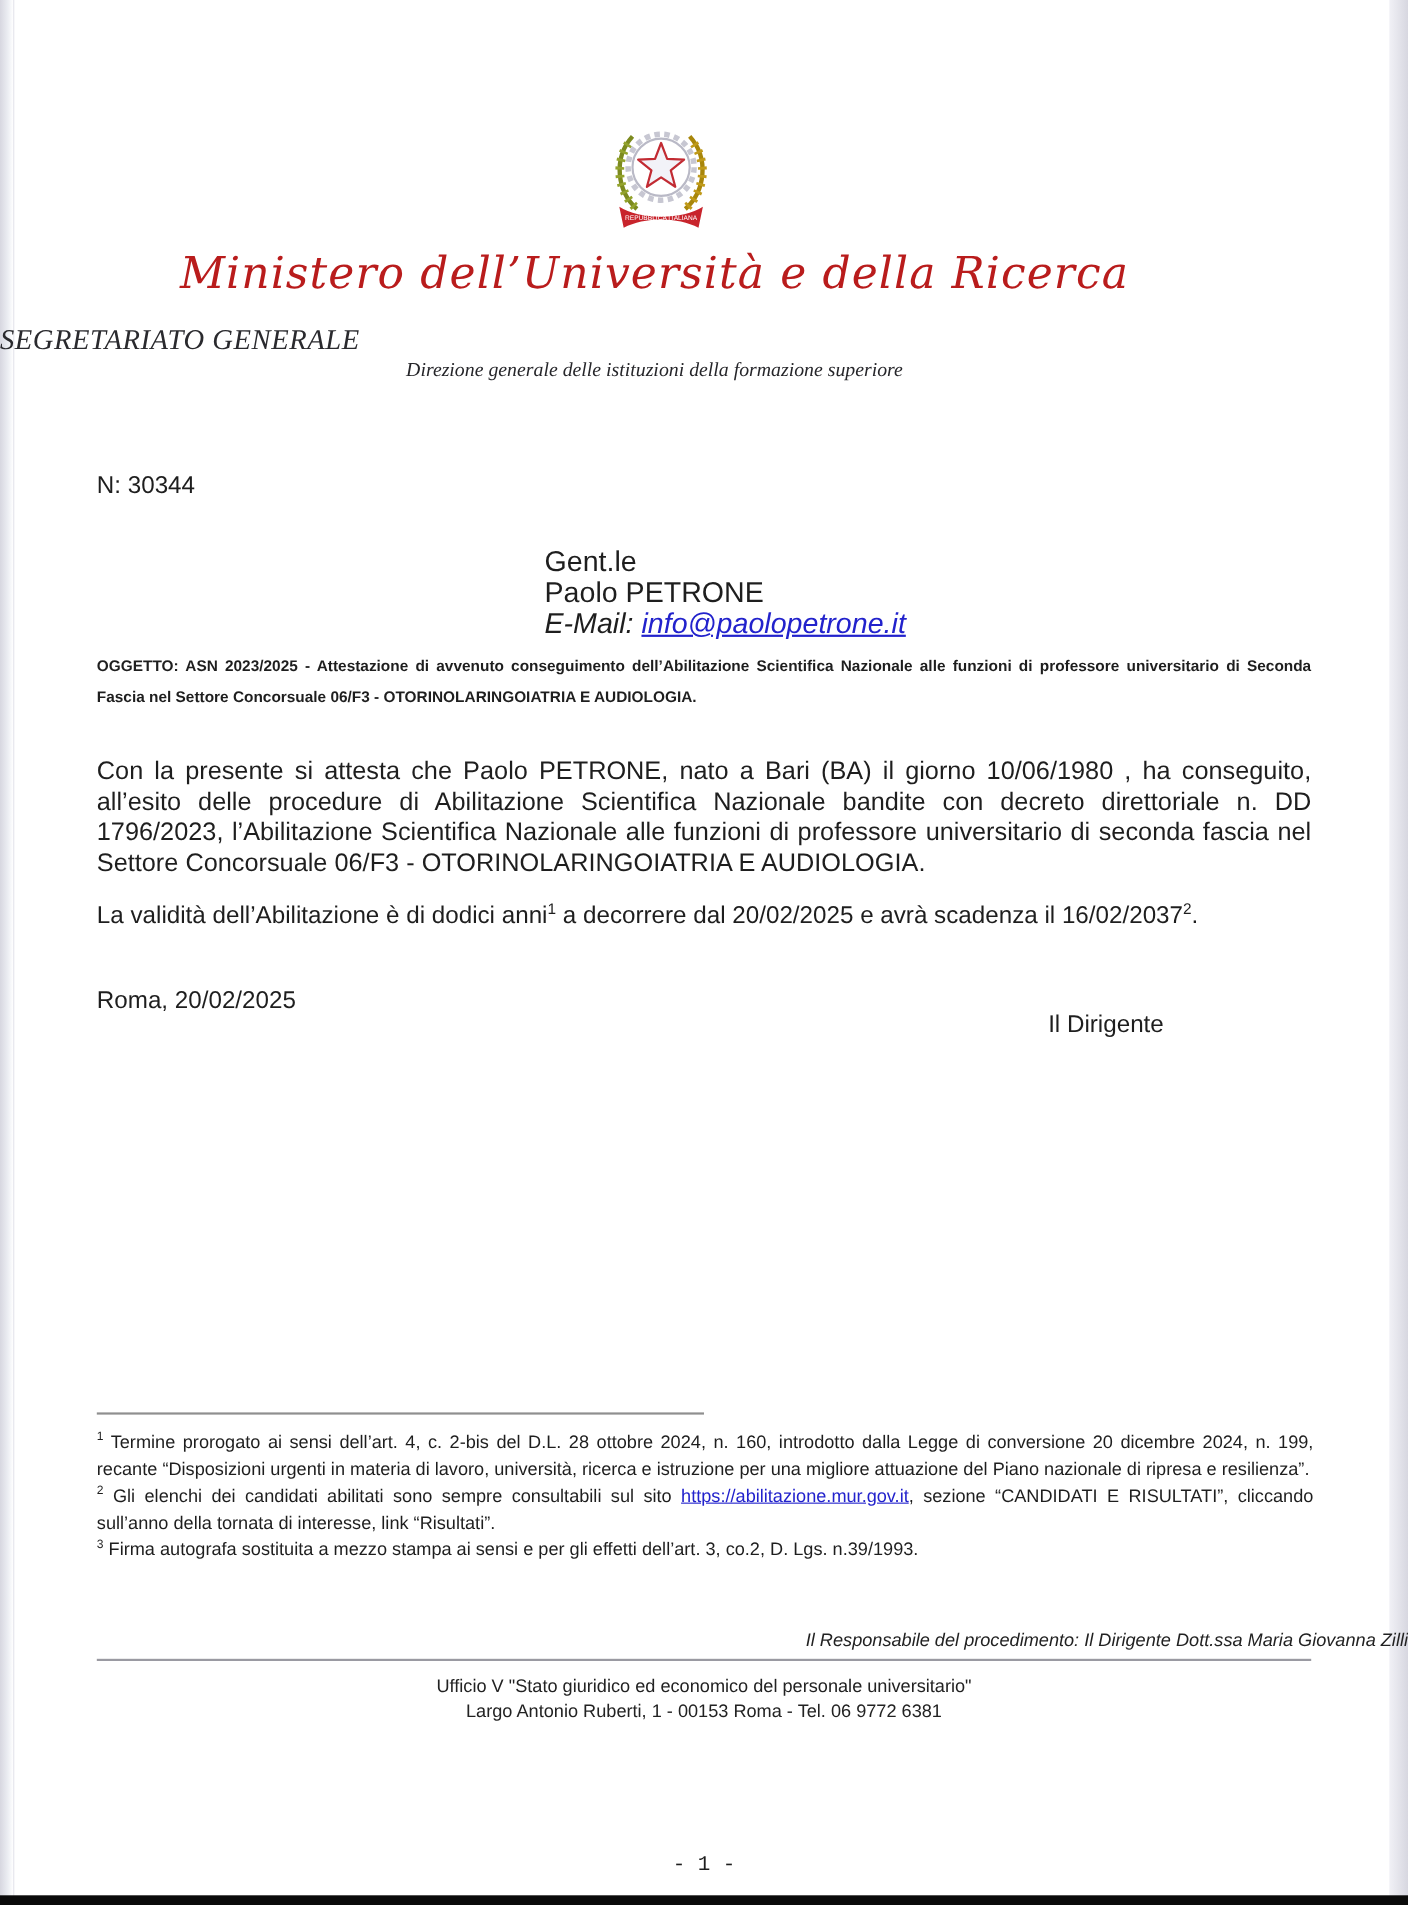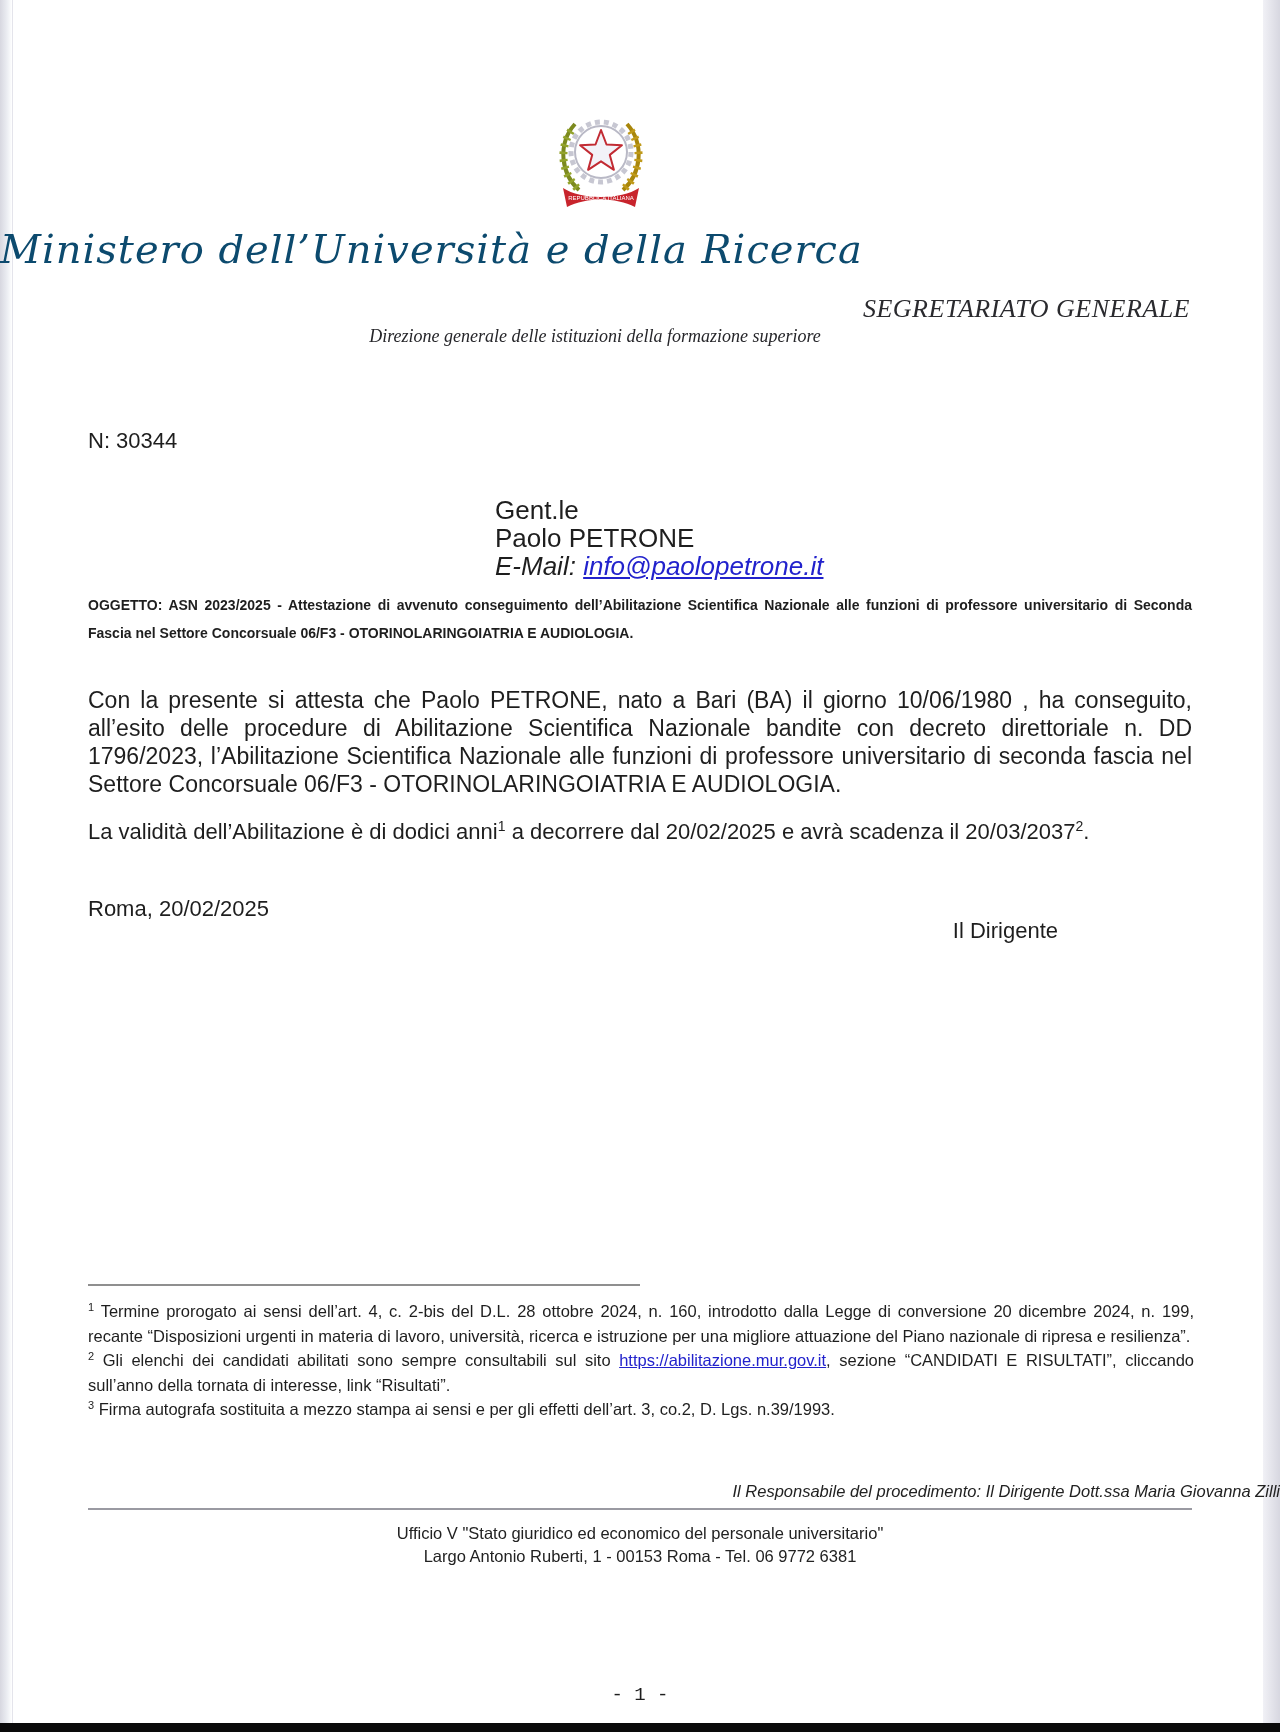--- a/index.html
+++ b/index.html
@@ -25,28 +25,29 @@
   }
   .edge-bottom {
     position: absolute; left: 0; bottom: 0; width: 100%; height: 9px;
     background: #0a0a0a;
   }
 
   
   .emblem { position: absolute; left: 541px; top: 104px; }
   .ministry-title {
     position: absolute; left: 0; top: 226px; width: 1190px;
+    text-align: center;
     font-family: "DejaVu Serif", serif;
     font-style: italic;
     font-size: 40px; letter-spacing: 1px;
-    color: #0c4a6e;
+    color: #b91c1c;
   }
   .secretariat {
     position: absolute; left: 0; top: 294px; width: 1190px;
-    text-align: right;
+    text-align: left;
     font-family: "Liberation Serif", serif;
     font-style: italic;
     font-size: 26px; letter-spacing: 0.5px;
     color: #2a2a2e;
   }
   .directorate {
     position: absolute; left: 0; top: 326px; width: 1190px;
     text-align: center;
     font-family: "Liberation Serif", serif;
     font-style: italic;
@@ -173,21 +174,21 @@
   <div>
     <span class="italic">E-Mail:</span>
     <a class="link italic">info@paolopetrone.it</a>
   </div>
 </div>
 
 <p class="subject">OGGETTO: ASN 2023/2025 - Attestazione di avvenuto conseguimento dell’Abilitazione Scientifica Nazionale alle funzioni di professore universitario di Seconda Fascia nel Settore Concorsuale 06/F3 - OTORINOLARINGOIATRIA E AUDIOLOGIA.</p>
 
 <p class="para1">Con la presente si attesta che Paolo PETRONE, nato a Bari (BA) il giorno 10/06/1980 , ha conseguito, all’esito delle procedure di Abilitazione Scientifica Nazionale bandite con decreto direttoriale n. DD 1796/2023, l’Abilitazione Scientifica Nazionale alle funzioni di professore universitario di seconda fascia nel Settore Concorsuale 06/F3 - OTORINOLARINGOIATRIA E AUDIOLOGIA.</p>
 
-<p class="para2"><span>La validità dell’Abilitazione è di dodici anni</span><sup>1</sup><span> a decorrere dal 20/02/2025 e avrà scadenza il 20/03/2037</span><sup>2</sup><span>.</span></p>
+<p class="para2"><span>La validità dell’Abilitazione è di dodici anni</span><sup>1</sup><span> a decorrere dal 20/02/2025 e avrà scadenza il 16/02/2037</span><sup>2</sup><span>.</span></p>
 
 <div class="dateline">Roma, 20/02/2025</div>
 
 <div class="signature">
   <div>Il Dirigente</div>
 </div>
 
 <div class="fn-separator"></div>
 <div class="footnotes">
   <p><sup>1</sup> <span>Termine prorogato ai sensi dell’art. 4, c. 2-bis del D.L. 28 ottobre 2024, n. 160, introdotto dalla Legge di conversione 20 dicembre 2024, n. 199, recante “Disposizioni urgenti in materia di lavoro, università, ricerca e istruzione per una migliore attuazione del Piano nazionale di ripresa e resilienza”.</span><a class="link"></a><span></span></p>

